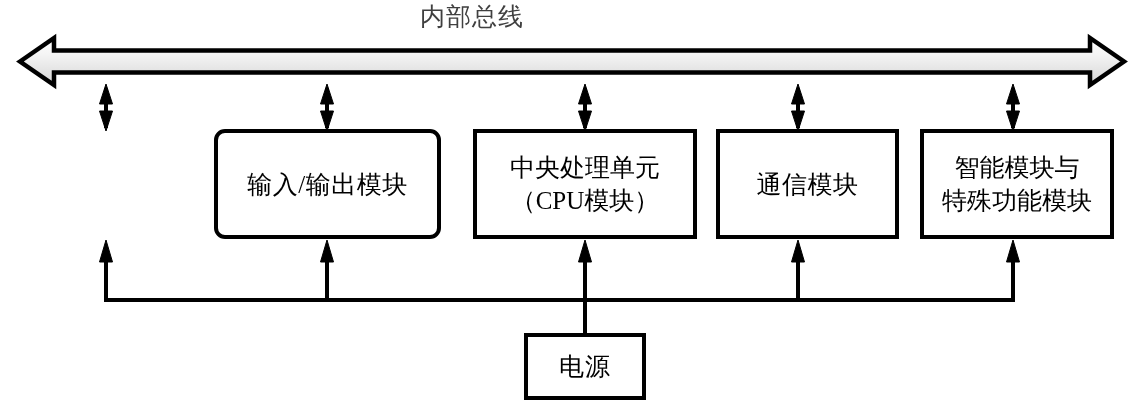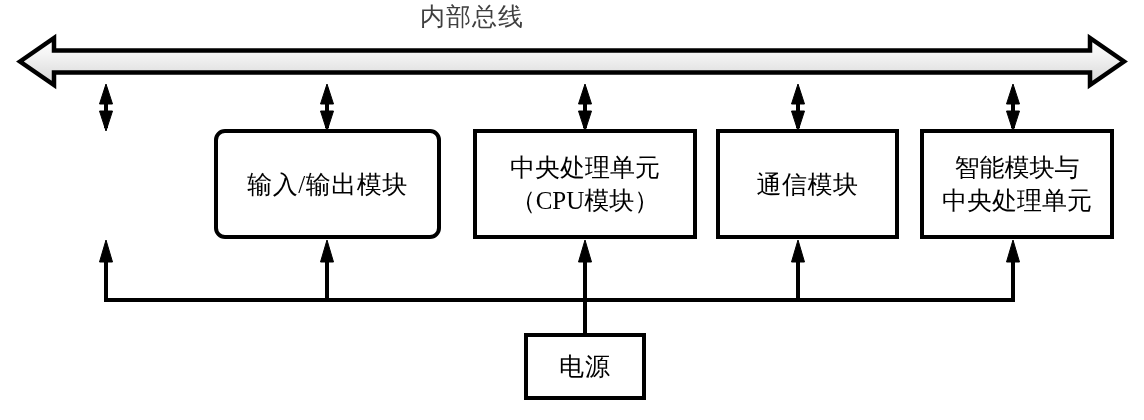--- a/index.html
+++ b/index.html
@@ -163,20 +163,20 @@
     <span class="mod-label tight">中央处理单元
 （CPU模块）</span>
   </div>
 
   <div class="mod-box" style="left:716px; top:129px; width:183px; height:110px;">
     <span class="mod-label">通信模块</span>
   </div>
 
   <div class="mod-box" style="left:920px; top:129px; width:194px; height:110px;">
     <span class="mod-label tight">智能模块与
-中央处理单元</span>
+特殊功能模块</span>
   </div>
 
   <div class="power-box" style="left:524px; top:333px; width:122px; height:67px;">
     <span class="power-label">电源</span>
   </div>
 
 </div>
 
 </body></html>

